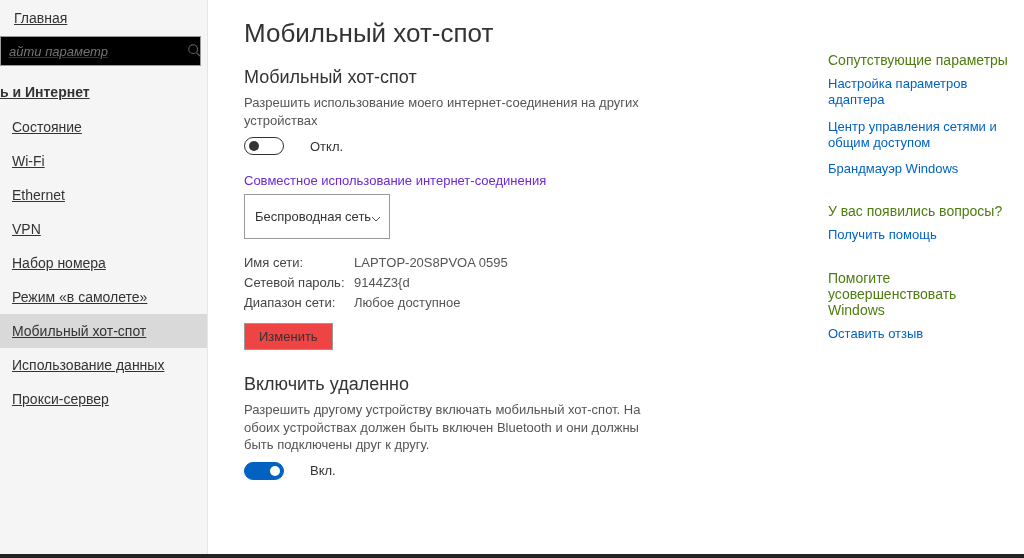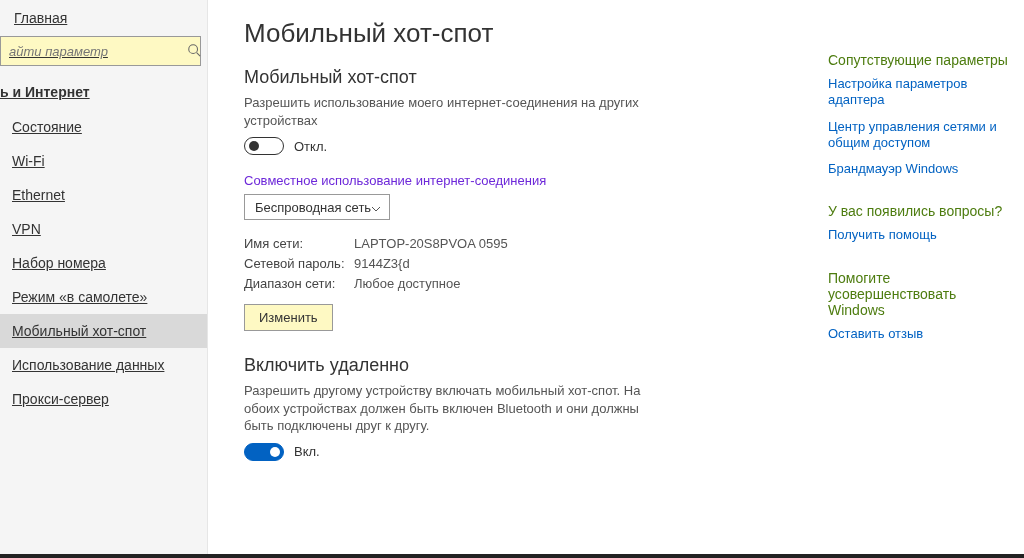--- a/index.html
+++ b/index.html
@@ -28,21 +28,21 @@
     padding: 4px 14px 10px 14px;
     font-size: 14px;
   }
   .search-wrap {
     padding: 0 6px 10px 0;
   }
   .search-box {
     display: flex;
     align-items: center;
     border: 1px solid #999;
-    background: #fef9c3;
+    background: #000000;
     height: 30px;
     padding: 0 6px 0 8px;
   }
   .search-input {
     flex: 1;
     border: none;
     outline: none;
     font-size: 13px;
     font-style: italic;
     color: #777;
@@ -84,21 +84,21 @@
   }
   .section-desc {
     font-size: 13px;
     color: #555;
     line-height: 1.35;
     margin-bottom: 8px;
   }
   .toggle-row {
     display: flex;
     align-items: center;
-    gap: 10px;
+    gap: 26px;
     margin-bottom: 6px;
   }
   .toggle {
     width: 40px;
     height: 18px;
     border-radius: 10px;
     border: 1px solid #333;
     position: relative;
     background: #fff;
   }
@@ -125,39 +125,39 @@
     font-size: 13px;
     color: #6d28d9;
     margin-bottom: 6px;
     margin-top: 18px;
   }
   .dropdown {
     display: inline-flex;
     align-items: center;
     justify-content: space-between;
     border: 1px solid #999;
-    height: 26px;
+    height: 45px;
     padding: 0 8px 0 10px;
     min-width: 140px;
     font-size: 13px;
     cursor: pointer;
   }
   .chevron { width: 10px; height: 10px; }
   .chevron svg { width: 10px; height: 10px; stroke: #555; fill: none; }
   .kv-table {
     margin-top: 16px;
     font-size: 13px;
   }
   .kv-row { display: flex; margin-bottom: 5px; }
   .kv-key { width: 110px; color: #444; }
   .kv-val { color: #555; }
   .btn {
     display: inline-block;
     border: 1px solid #999;
-    background: #fef9c3;
+    background: #ef4444;
     padding: 5px 14px;
     font-size: 13px;
     margin-top: 8px;
     cursor: pointer;
   }
   
   .rail {
     width: 200px;
     padding: 52px 12px 0 4px;
     font-size: 13px;

